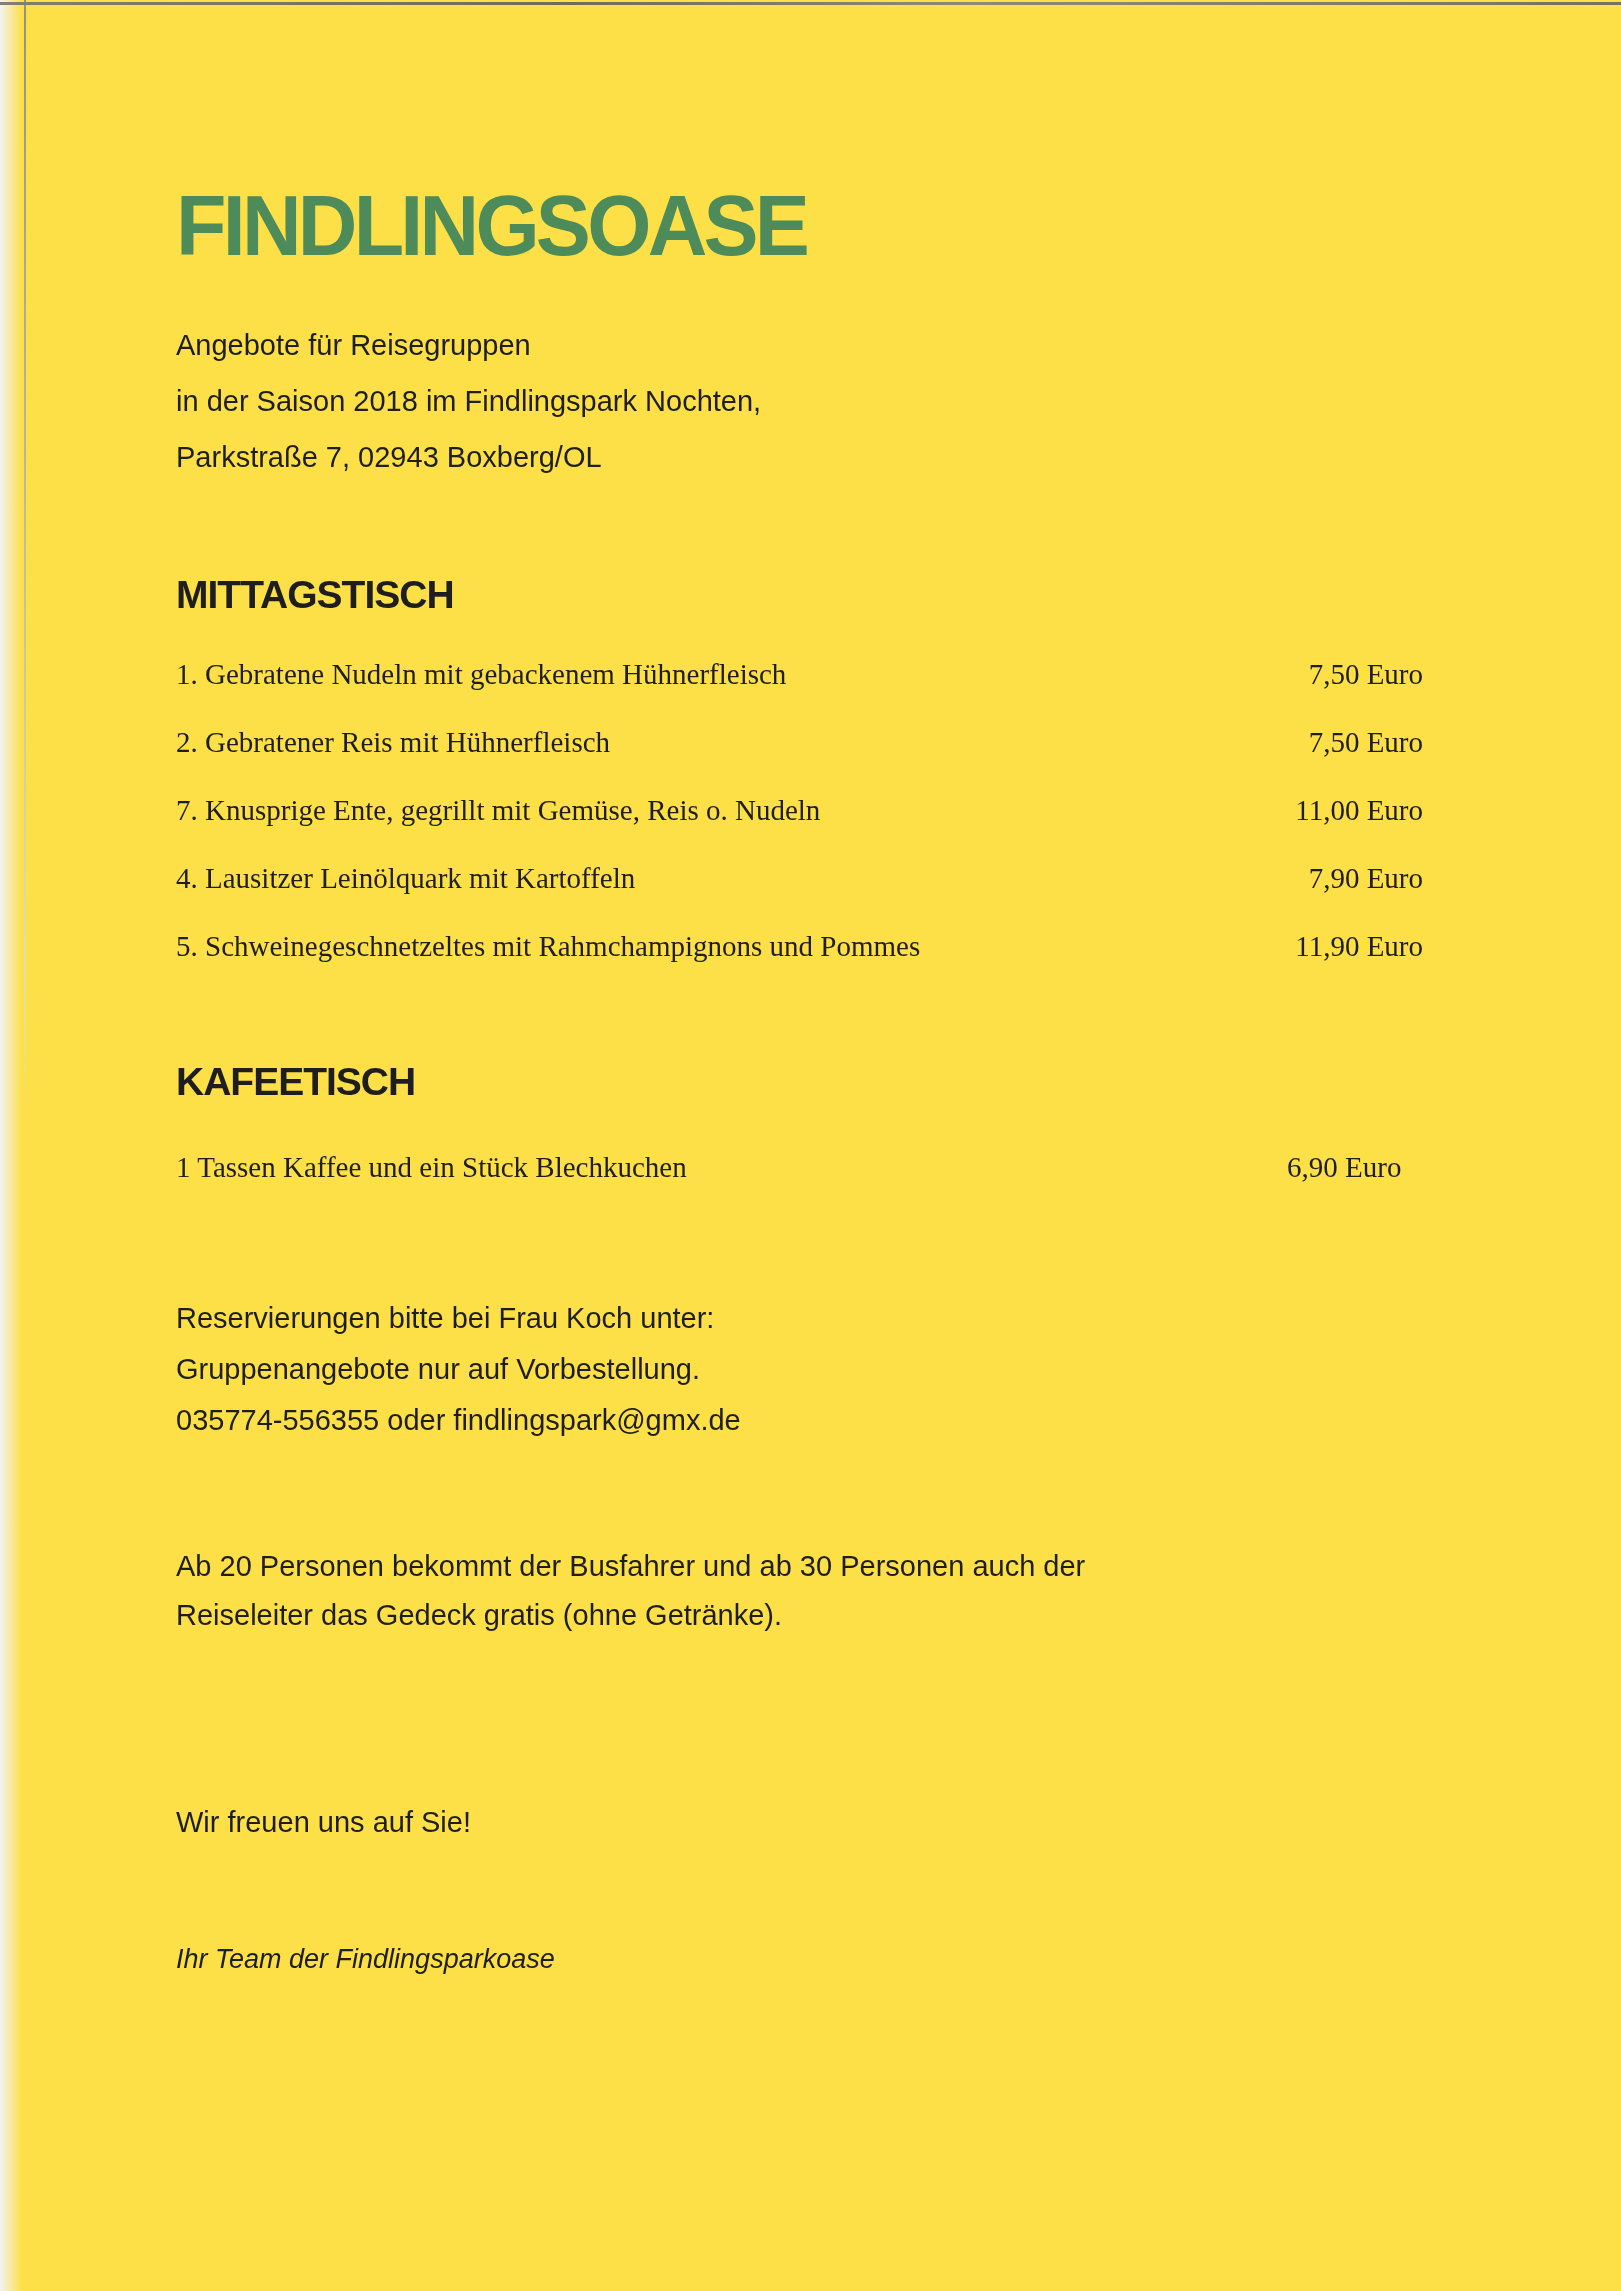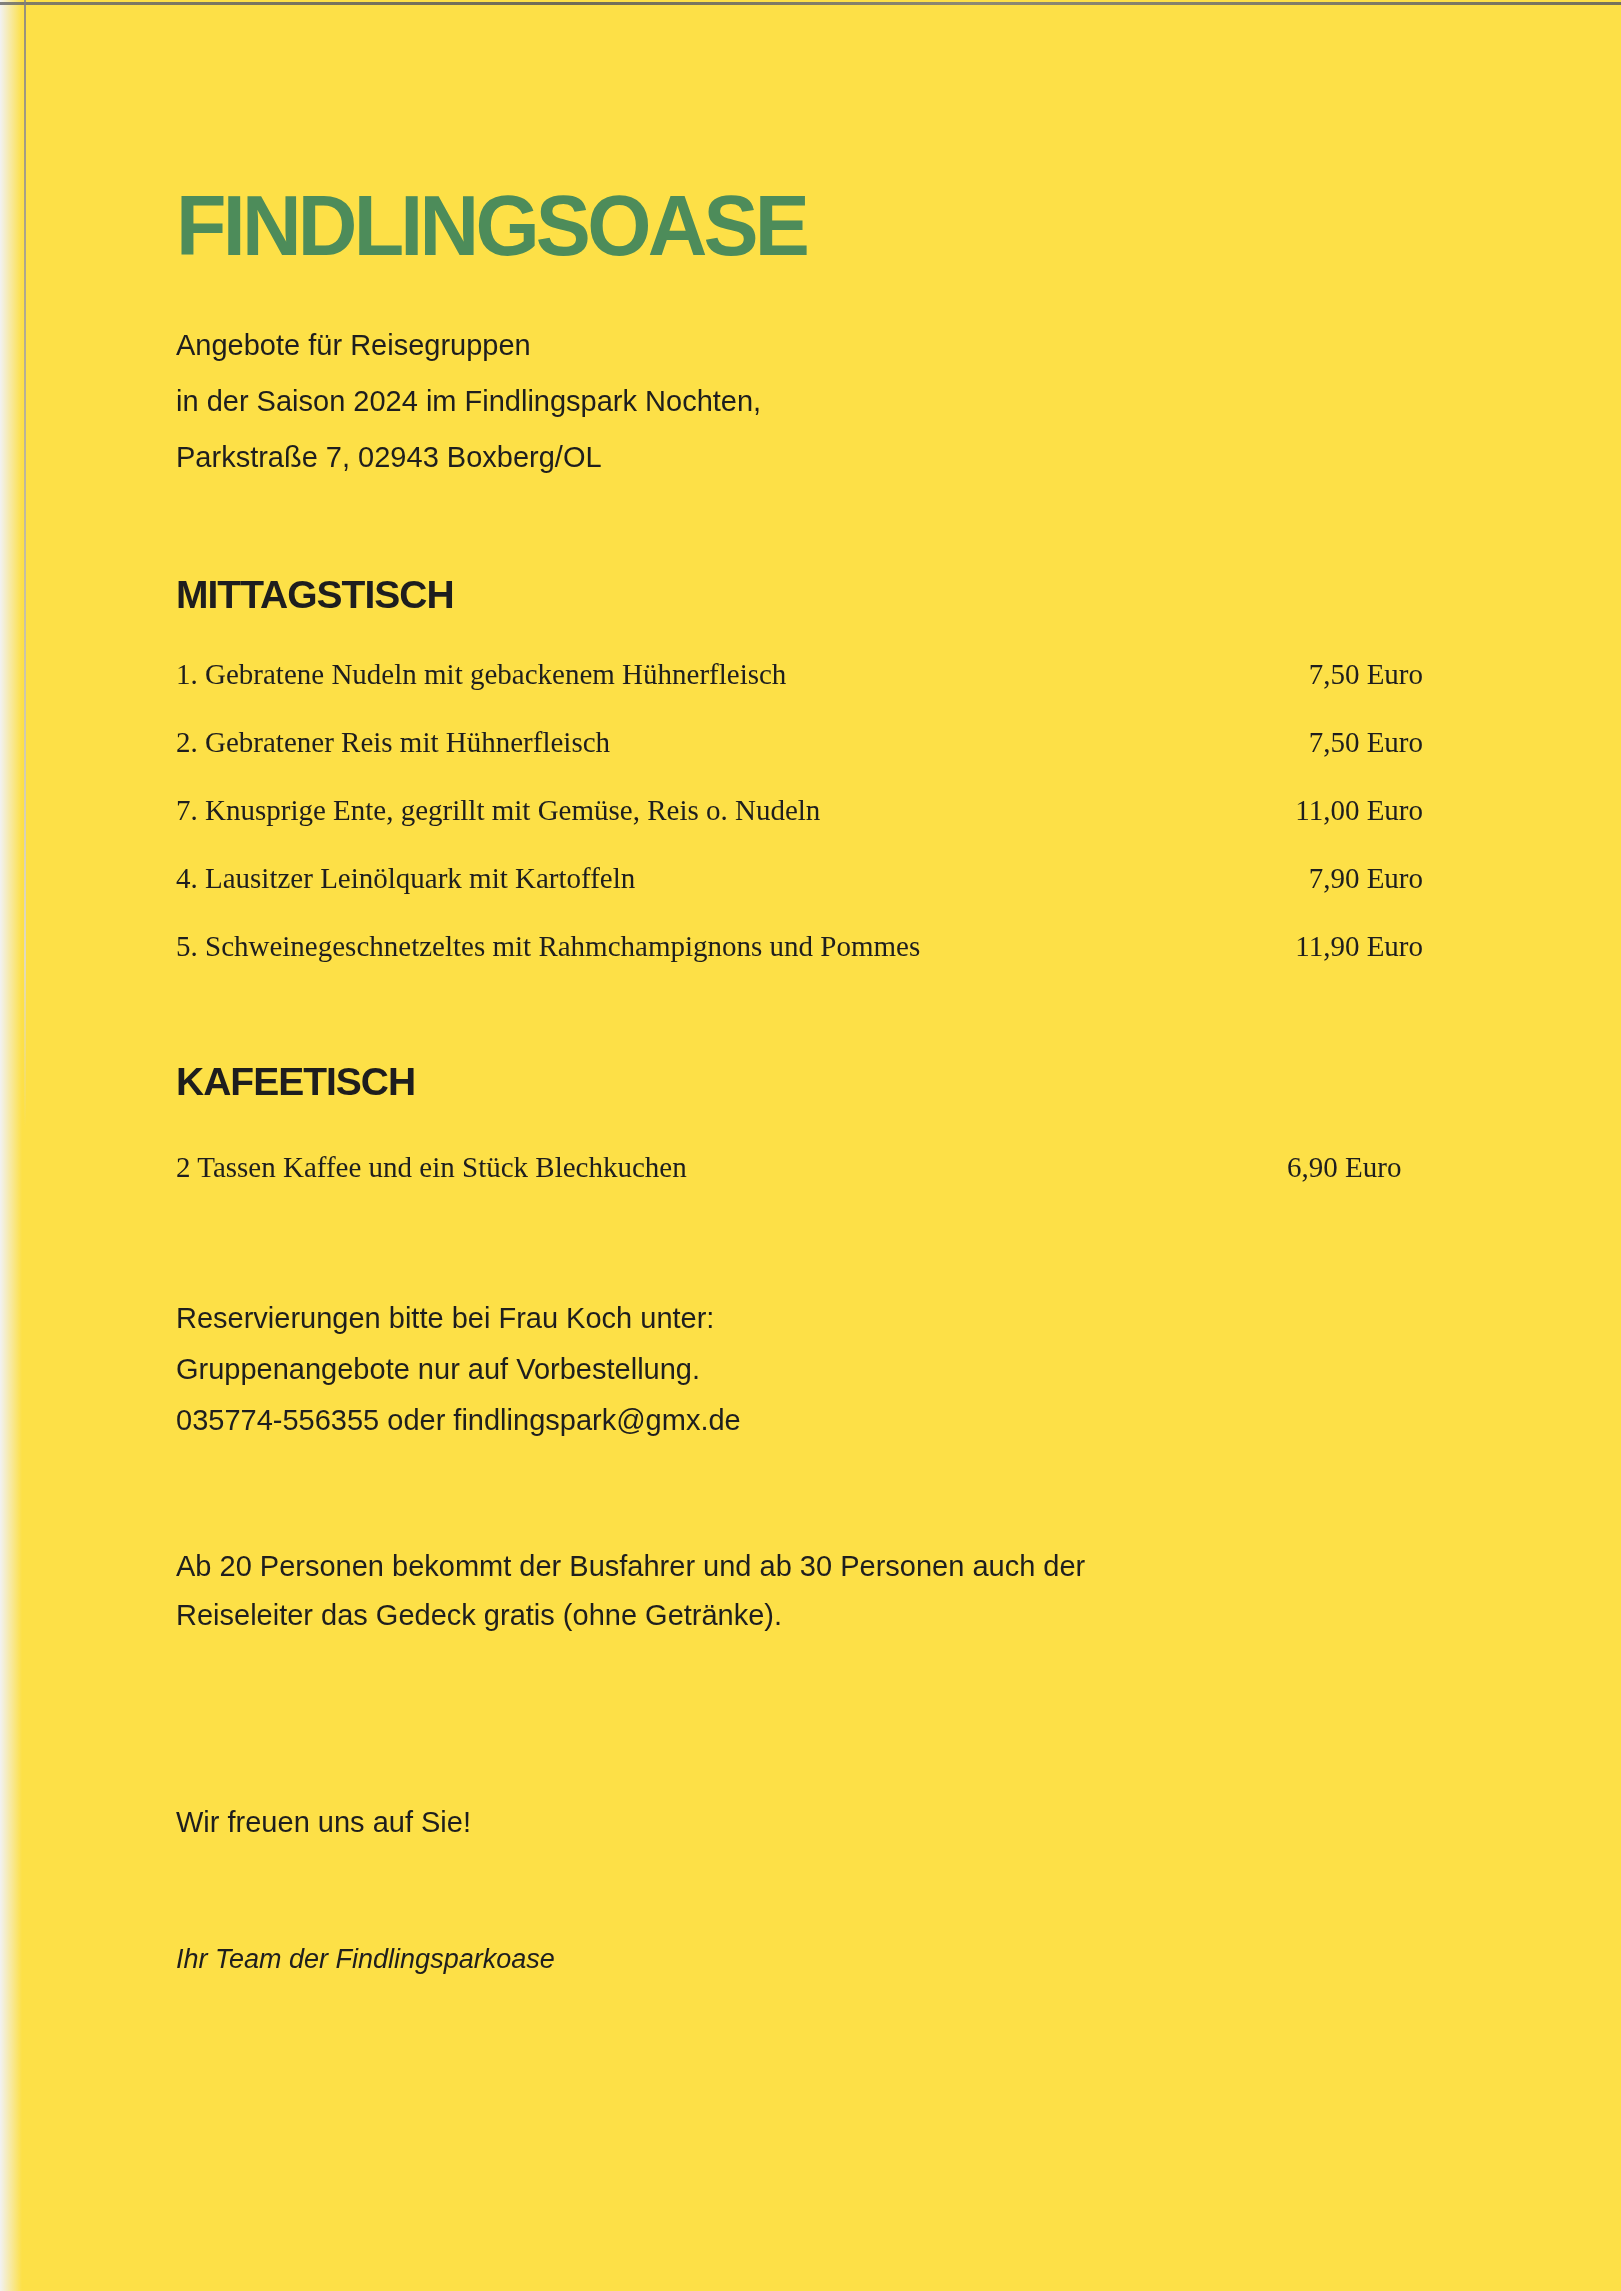--- a/index.html
+++ b/index.html
@@ -116,21 +116,21 @@
   <div class="scan-left-shade"></div>
   <div class="scan-top-line"></div>
   <div class="scan-left-line"></div>
 
   <div class="content">
 
     <h1 class="doc-title" id="doc-title" style="color: rgb(77, 140, 90);">FINDLINGSOASE</h1>
 
     <div class="intro">
       <div>Angebote für Reisegruppen</div>
-      <div>in der Saison 2024 im Findlingspark Nochten,</div>
+      <div>in der Saison 2018 im Findlingspark Nochten,</div>
       <div>Parkstraße 7, 02943 Boxberg/OL</div>
     </div>
 
     <h2 class="section-heading heading-mittag">MITTAGSTISCH</h2>
 
     <div class="menu-list">
       <div class="menu-row">
         <span class="item-label">1. Gebratene Nudeln mit gebackenem Hühnerfleisch</span>
         <span class="item-price">7,50 Euro</span>
       </div>
@@ -149,21 +149,21 @@
       <div class="menu-row">
         <span class="item-label">5. Schweinegeschnetzeltes mit Rahmchampignons und Pommes</span>
         <span class="item-price">11,90 Euro</span>
       </div>
     </div>
 
     <h2 class="section-heading heading-kaffee">KAFEETISCH</h2>
 
     <div class="menu-list kaffee-list">
       <div class="menu-row">
-        <span class="item-label">2 Tassen Kaffee und ein Stück Blechkuchen</span>
+        <span class="item-label">1 Tassen Kaffee und ein Stück Blechkuchen</span>
         <span class="item-price">6,90 Euro</span>
       </div>
     </div>
 
     <div class="para para-group">
       <div>Reservierungen bitte bei Frau Koch unter:</div>
       <div>Gruppenangebote nur auf Vorbestellung.</div>
       <div>035774-556355 oder findlingspark@gmx.de</div>
     </div>
 

